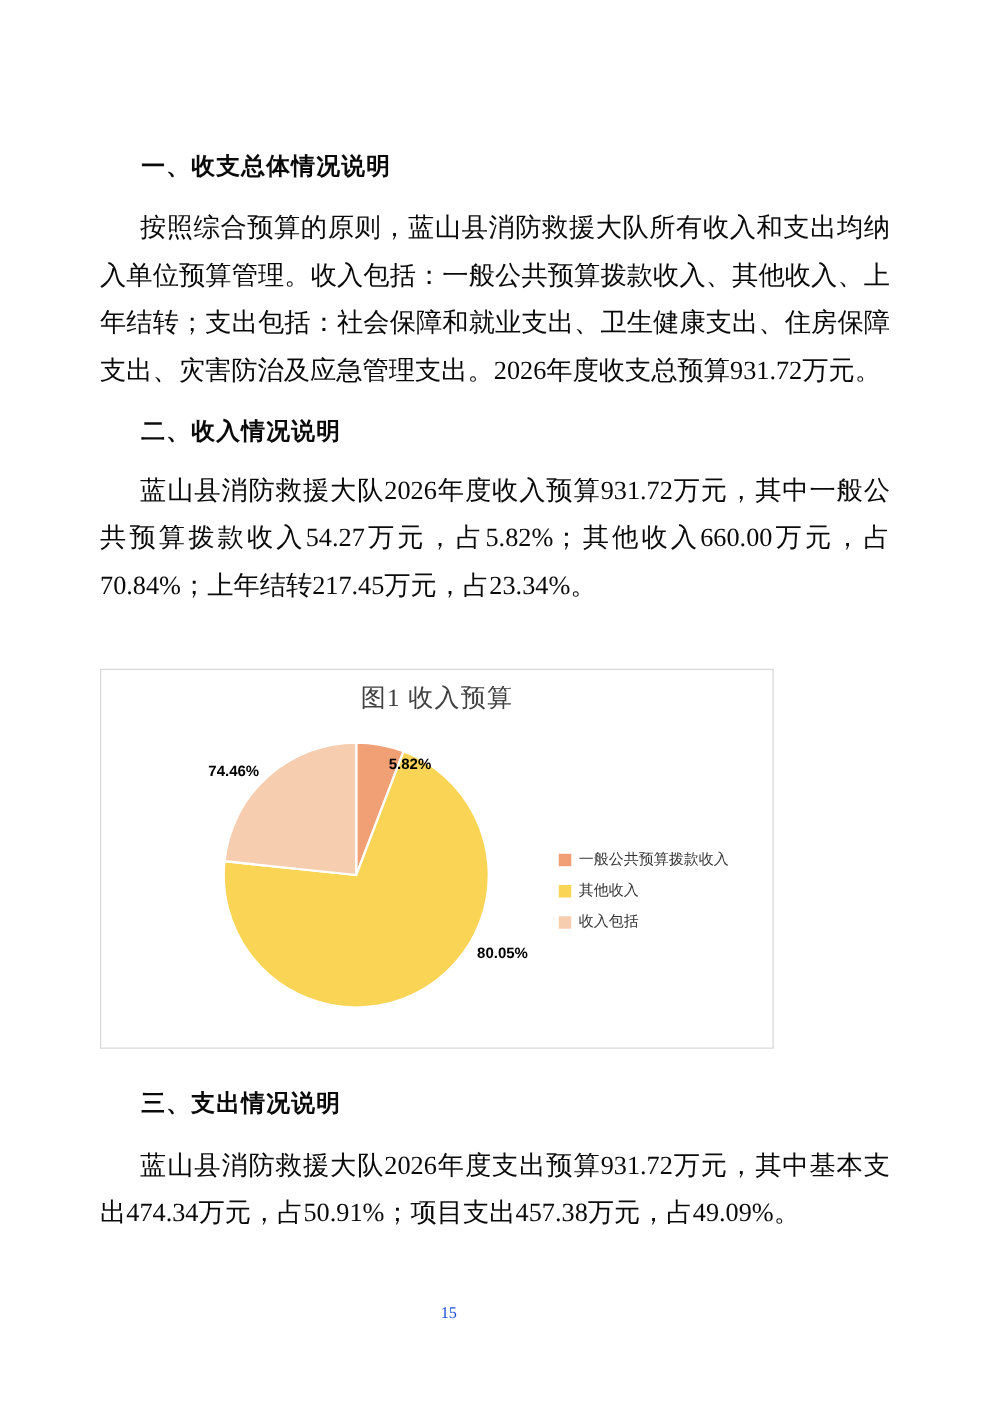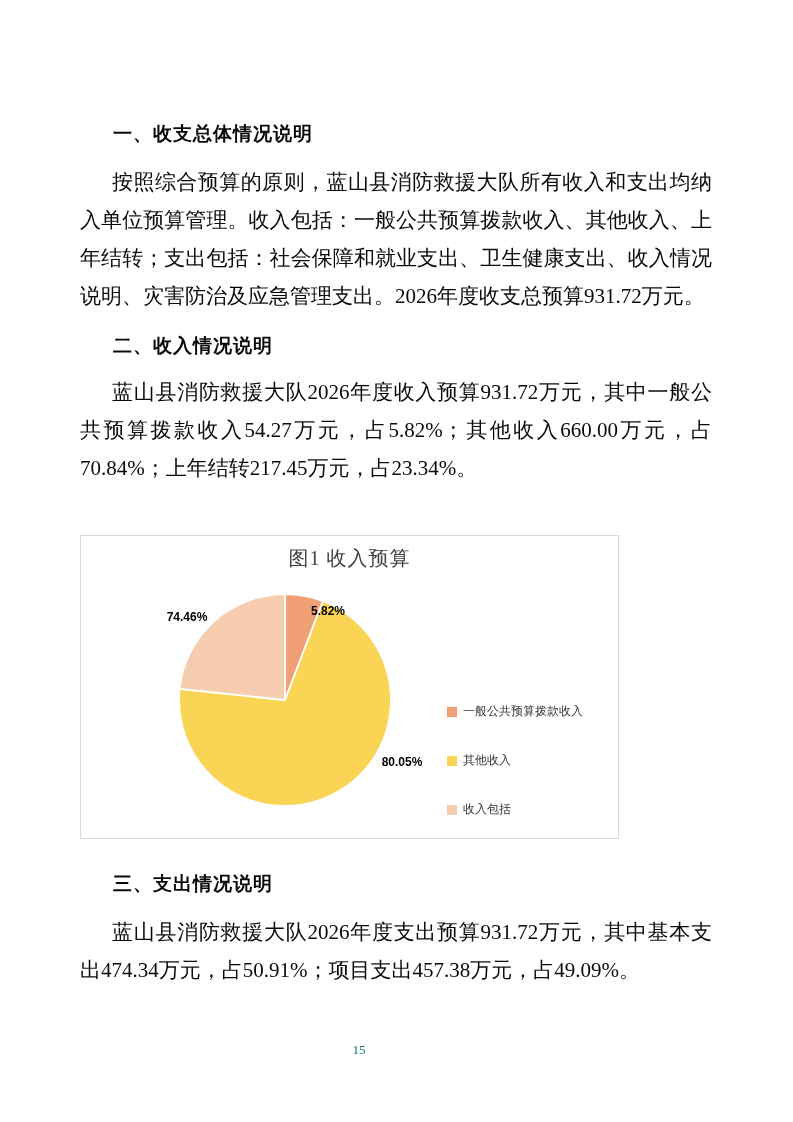--- a/index.html
+++ b/index.html
@@ -24,35 +24,35 @@
     position:absolute;top:9px;left:0;right:0;text-align:center;
     font-size:20px;color:#404040;letter-spacing:1px;
   }
   .pie-svg{position:absolute;left:0;top:0;}
   .pie-label{
     position:absolute;transform:translate(-50%,-50%);
     font-family:"Liberation Sans","DejaVu Sans",sans-serif;
     font-weight:700;font-size:12px;color:#000;white-space:nowrap;
   }
   .legend{position:absolute;left:366px;top:139px;}
-  .legend-row{display:flex;align-items:center;height:25px;margin-top:24px;}
+  .legend-row{display:flex;align-items:center;height:25px;}
   .swatch{width:10px;height:10px;margin-right:6px;flex:0 0 auto;}
   .legend-text{font-size:12px;color:#333;white-space:nowrap;}
   .page-number{
     position:absolute;top:1042px;left:0;right:0;text-align:center;
-    font-size:13px;color:#0f766e;
+    font-size:13px;color:#1d4ed8;
   }
 </style>
 </head>
 <body>
 
 <div class="page">
 
   <div class="heading" style="top:121px">一、收支总体情况说明</div>
-  <div class="para" style="top:163px">按照综合预算的原则，蓝山县消防救援大队所有收入和支出均纳入单位预算管理。收入包括：一般公共预算拨款收入、其他收入、上年结转；支出包括：社会保障和就业支出、卫生健康支出、收入情况说明、灾害防治及应急管理支出。2026年度收支总预算931.72万元。</div>
+  <div class="para" style="top:163px">按照综合预算的原则，蓝山县消防救援大队所有收入和支出均纳入单位预算管理。收入包括：一般公共预算拨款收入、其他收入、上年结转；支出包括：社会保障和就业支出、卫生健康支出、住房保障支出、灾害防治及应急管理支出。2026年度收支总预算931.72万元。</div>
 
   <div class="heading" style="top:333px">二、收入情况说明</div>
   <div class="para" style="top:373px">蓝山县消防救援大队2026年度收入预算931.72万元，其中一般公共预算拨款收入54.27万元，占5.82%；其他收入660.00万元，占70.84%；上年结转217.45万元，占23.34%。</div>
 
   <div class="chart-frame">
     <div class="chart-title">图1 收入预算</div>
 
     <svg id="pie-svg" class="pie-svg" width="501" height="302" viewBox="0 0 501 302">
         <path d="M204,164 L204.00,58.00 A106,106 0 0 1 241.90,65.01 Z" fill="#F1A075" stroke="#FFFFFF" stroke-width="1.8" stroke-linejoin="round"></path>
         <path d="M204,164 L241.90,65.01 A106,106 0 1 1 98.58,152.96 Z" fill="#FAD455" stroke="#FFFFFF" stroke-width="1.8" stroke-linejoin="round"></path>

